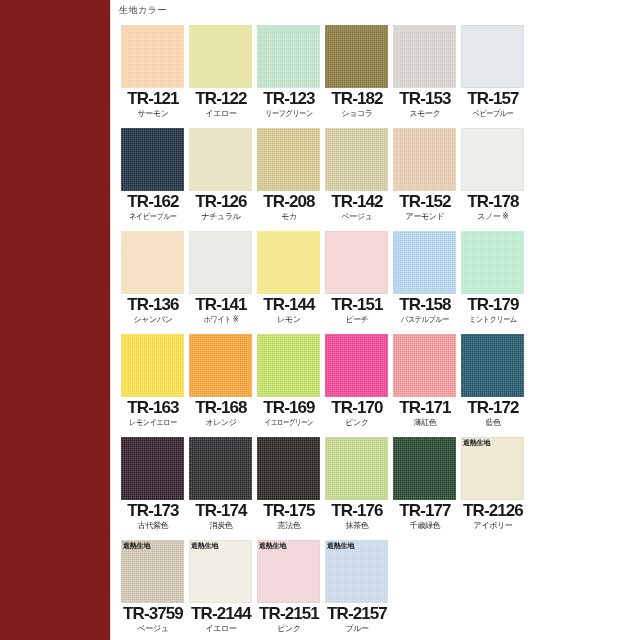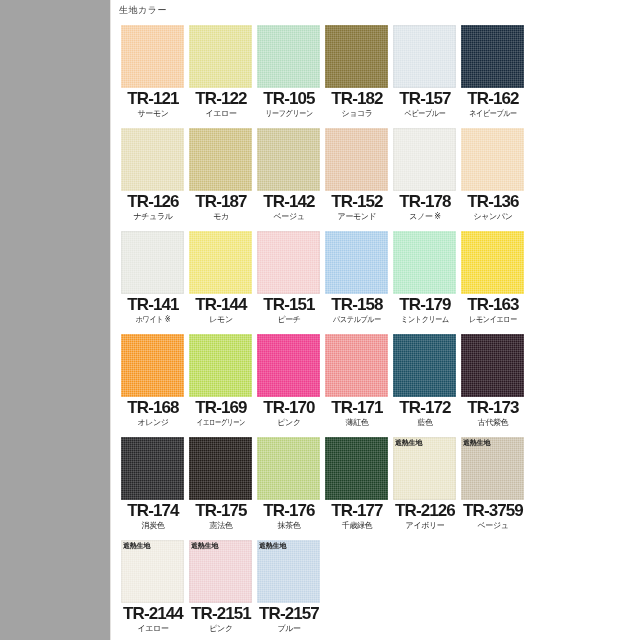--- a/index.html
+++ b/index.html
@@ -12,21 +12,21 @@
     height: 640px;
     overflow: hidden;
     font-family: "Liberation Sans", "DejaVu Sans", sans-serif;
     color: #231f20;
   }
 
   #page {
     position: relative;
     width: 640px;
     height: 640px;
-    background: #a3a3a3;
+    background: #7f1d1d;
   }
 
   
   .margin-rule {
     position: absolute;
     left: 110px;
     top: 0;
     width: 1px;
     height: 640px;
     background: #e4e2e0;
@@ -167,46 +167,51 @@
           <div class="code">TR-121</div>
           <div class="name">サーモン</div>
         </div>
         <div class="cell">
           <div class="swatch" style="background-color: rgb(226, 223, 146);"></div>
           <div class="code">TR-122</div>
           <div class="name">イエロー</div>
         </div>
         <div class="cell">
           <div class="swatch" style="background-color: rgb(181, 220, 192);"></div>
-          <div class="code">TR-105</div>
+          <div class="code">TR-123</div>
           <div class="name squeeze">リーフグリーン</div>
         </div>
         <div class="cell">
           <div class="swatch dark" style="background-color: rgb(133, 117, 58);"></div>
           <div class="code">TR-182</div>
           <div class="name">ショコラ</div>
         </div>
         <div class="cell">
+          <div class="swatch" style="background-color: rgb(207, 203, 198);"></div>
+          <div class="code">TR-153</div>
+          <div class="name">スモーク</div>
+        </div>
+        <div class="cell">
           <div class="swatch pale" style="background-color: rgb(219, 227, 232);"></div>
           <div class="code">TR-157</div>
           <div class="name squeeze">ベビーブルー</div>
         </div>
         <div class="cell">
           <div class="swatch dark" style="background-color: rgb(23, 41, 59);"></div>
           <div class="code">TR-162</div>
           <div class="name squeeze">ネイビーブルー</div>
         </div>
         <div class="cell">
           <div class="swatch" style="background-color: rgb(228, 220, 182);"></div>
           <div class="code">TR-126</div>
           <div class="name">ナチュラル</div>
         </div>
         <div class="cell">
           <div class="swatch" style="background-color: rgb(204, 190, 126);"></div>
-          <div class="code">TR-187</div>
+          <div class="code">TR-208</div>
           <div class="name">モカ</div>
         </div>
         <div class="cell">
           <div class="swatch" style="background-color: rgb(203, 195, 146);"></div>
           <div class="code">TR-142</div>
           <div class="name">ベージュ</div>
         </div>
         <div class="cell">
           <div class="swatch" style="background-color: rgb(227, 195, 166);"></div>
           <div class="code">TR-152</div>

